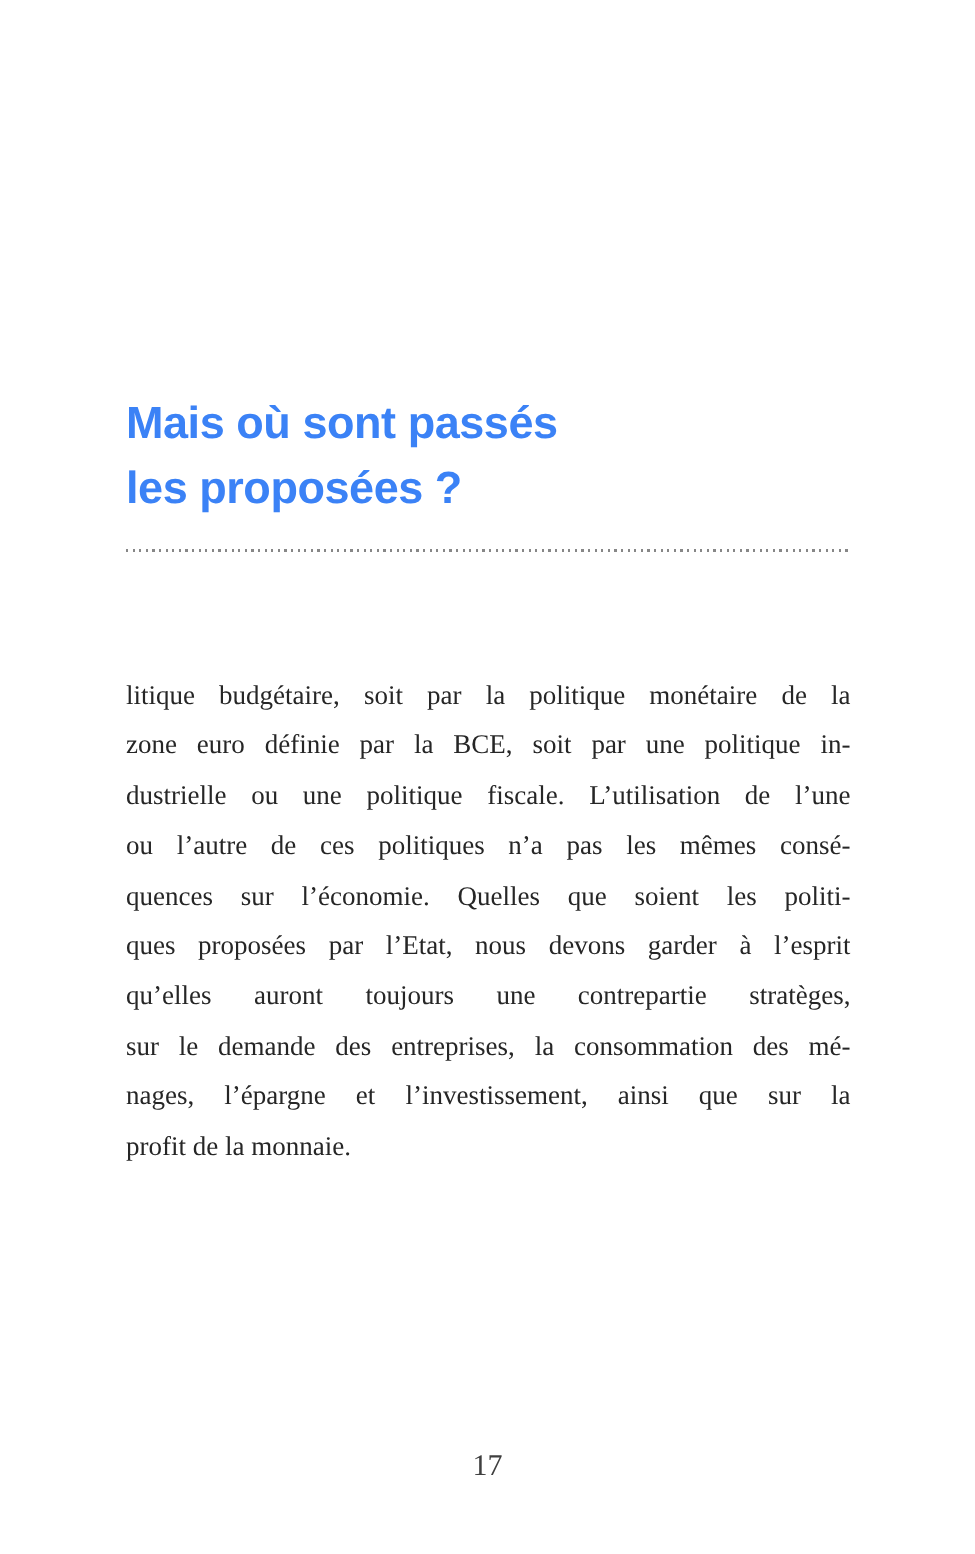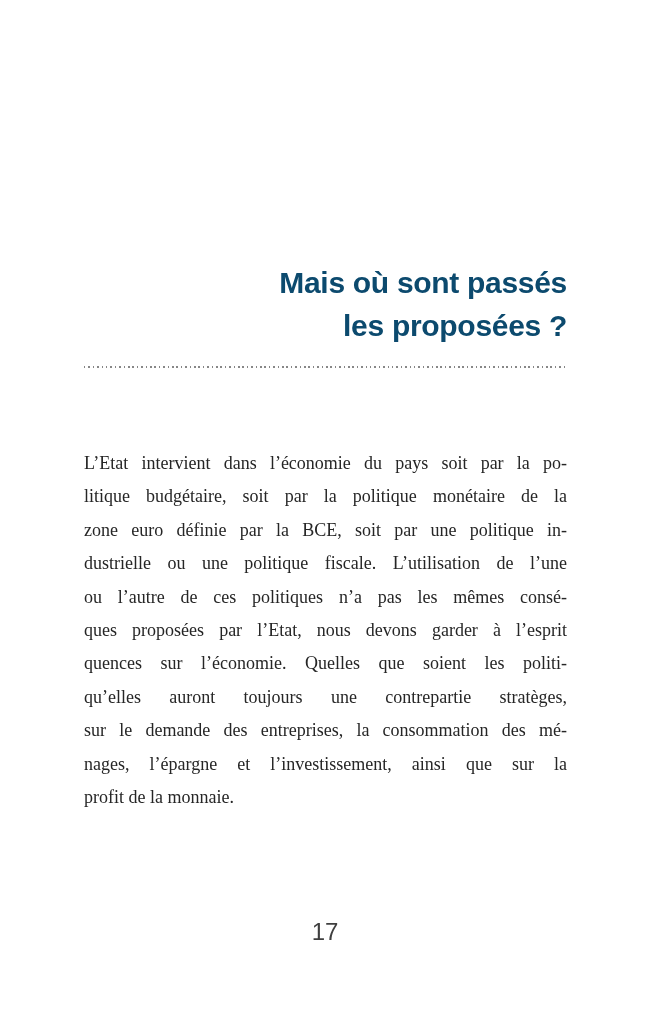--- a/index.html
+++ b/index.html
@@ -16,27 +16,26 @@
   }
   .content {
     position: absolute;
     left: 84px;
     top: 0;
     width: 483px;
   }
   .title {
     margin: 261px 0 0 0;
     padding: 0;
-    text-align: right;
     font-family: "Liberation Sans", sans-serif;
     font-weight: bold;
     font-size: 30px;
     line-height: 43px;
     letter-spacing: -0.3px;
-    color: #0c4a6e;
+    color: #3b82f6;
   }
   .title .title-line {
     display: block;
   }
   .divider {
     margin-top: 19px;
     height: 2px;
     width: 100%;
     background-image: repeating-linear-gradient(
       90deg,
@@ -55,51 +54,50 @@
     text-align: justify;
     text-align-last: justify;
     height: 33.4px;
     overflow: hidden;
   }
   .bline.last {
     text-align-last: left;
   }
   .folio {
     position: absolute;
-    top: 918px;
+    top: 966px;
     left: 0;
     width: 650px;
     text-align: center;
-    font-family: Liberation Sans, sans-serif;
-    font-size: 24px;
+    font-family: Liberation Serif, serif;
+    font-size: 20px;
     font-weight: normal;
     color: #3f3f3f;
   }
 </style>
 </head>
 <body>
 
 <div class="page">
   <div class="content">
 
     <h1 class="title">
       <span class="title-line">Mais où sont passés</span>
       <span class="title-line">les proposées ?</span>
     </h1>
 
     <div class="divider"></div>
 
     <div class="body">
-      <div class="bline">L’Etat intervient dans l’économie du pays soit par la po-</div>
       <div class="bline">litique budgétaire, soit par la politique monétaire de la</div>
       <div class="bline">zone euro définie par la BCE, soit par une politique in-</div>
       <div class="bline">dustrielle ou une politique fiscale. L’utilisation de l’une</div>
       <div class="bline">ou l’autre de ces politiques n’a pas les mêmes consé-</div>
+      <div class="bline">quences sur l’économie. Quelles que soient les politi-</div>
       <div class="bline">ques proposées par l’Etat, nous devons garder à l’esprit</div>
-      <div class="bline">quences sur l’économie. Quelles que soient les politi-</div>
       <div class="bline">qu’elles auront toujours une contrepartie stratèges,</div>
       <div class="bline">sur le demande des entreprises, la consommation des mé-</div>
       <div class="bline">nages, l’épargne et l’investissement, ainsi que sur la</div>
       <div class="bline last">profit de la monnaie.</div>
     </div>
 
   </div>
 
   <div class="folio">17</div>
 </div>

